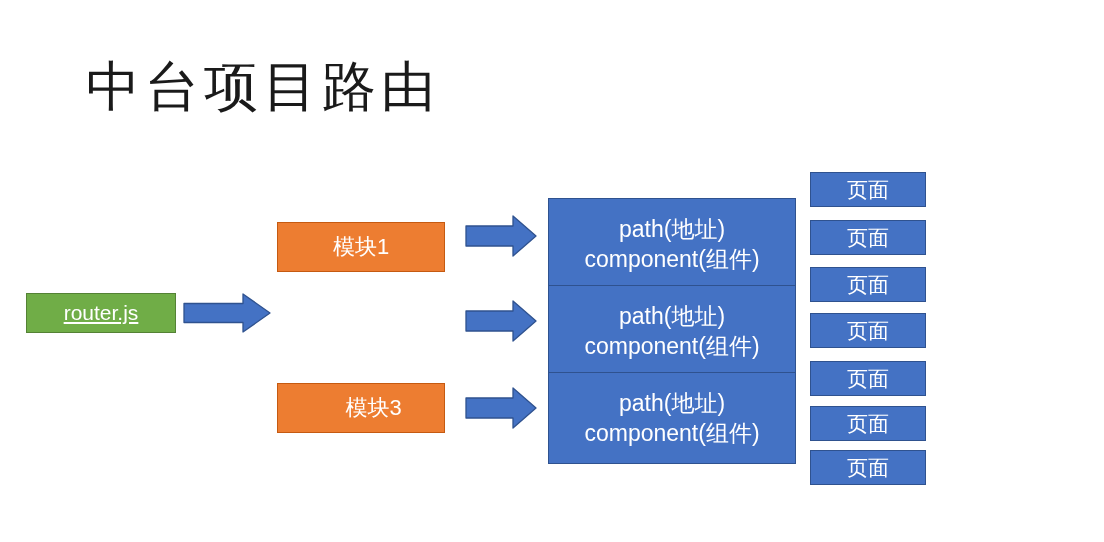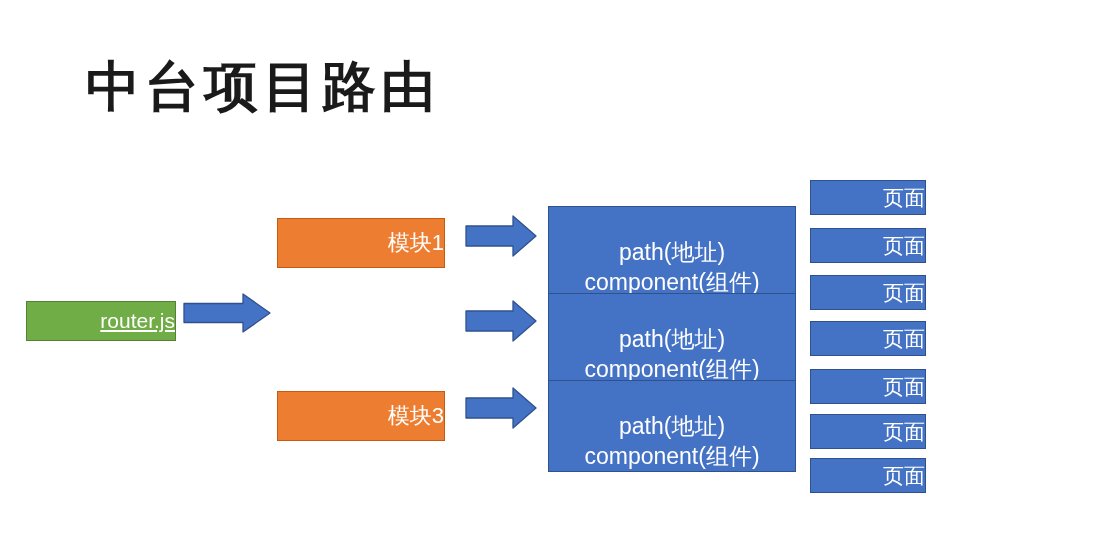--- a/index.html
+++ b/index.html
@@ -14,49 +14,48 @@
     height: 542px;
     background: #ffffff;
     overflow: hidden;
   }
   .slide-title {
     position: absolute;
     left: 86px;
     top: 56px;
     font-size: 54px;
     line-height: 60px;
-    font-weight: 700;
+    font-weight: 400;
     letter-spacing: 5px;
     color: #1a1a1a;
     white-space: nowrap;
   }
   .shape {
     position: absolute;
     box-sizing: border-box;
     display: flex;
     align-items: center;
-    justify-content: flex-end;
+    justify-content: center;
     text-align: center;
     color: #ffffff;
-    margin-top: 8px;
   }
   .source-box {
     left: 26px; top: 293px; width: 150px; height: 40px;
     background: #70AD47;
     border: 1.5px solid #548235;
     font-size: 21px;
     text-decoration: underline;
   }
   .module-box {
     left: 277px; width: 168px; height: 50px;
     background: #ED7D31;
     border: 1.5px solid #C55A11;
     font-size: 22px;
   }
-  .module-1 { top: 210px; }
+  .module-1 { top: 222px; }
   .module-2 { top: 296px; }
   .module-3 { top: 383px; padding-left: 25px; }
   .route-box {
     left: 548px; width: 248px; height: 92px;
     background: #4472C4;
     border: 1.5px solid #2F528F;
     font-size: 23px;
     line-height: 30px;
     flex-direction: column;
   }

